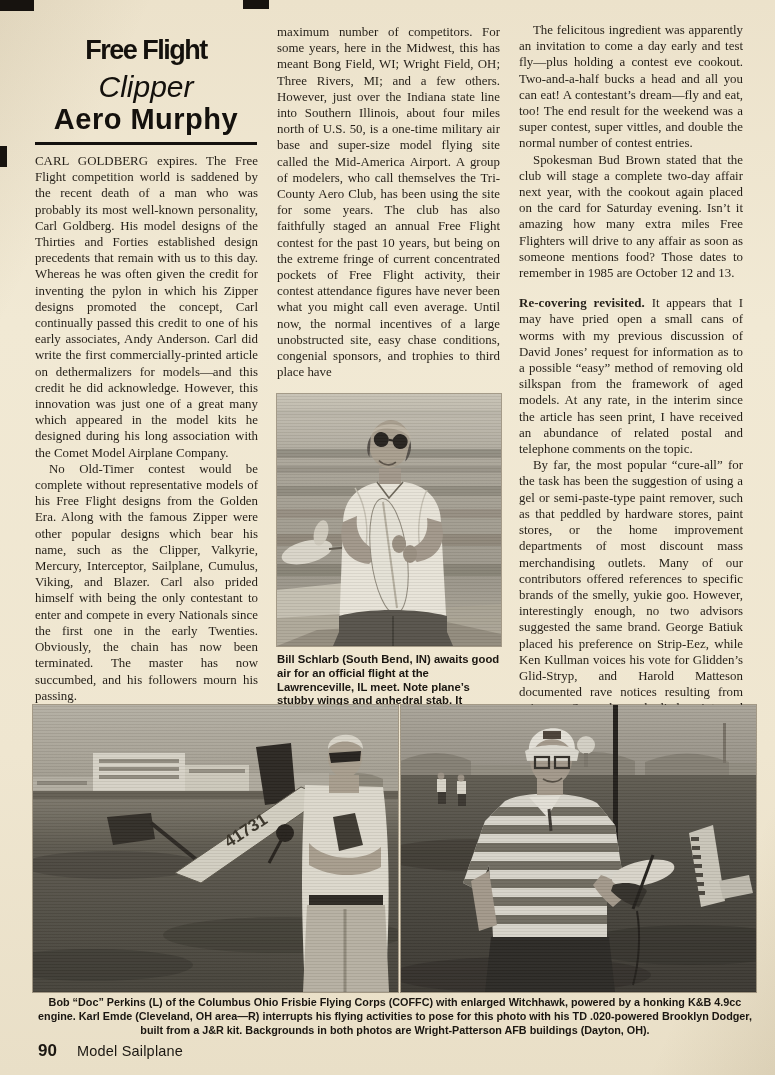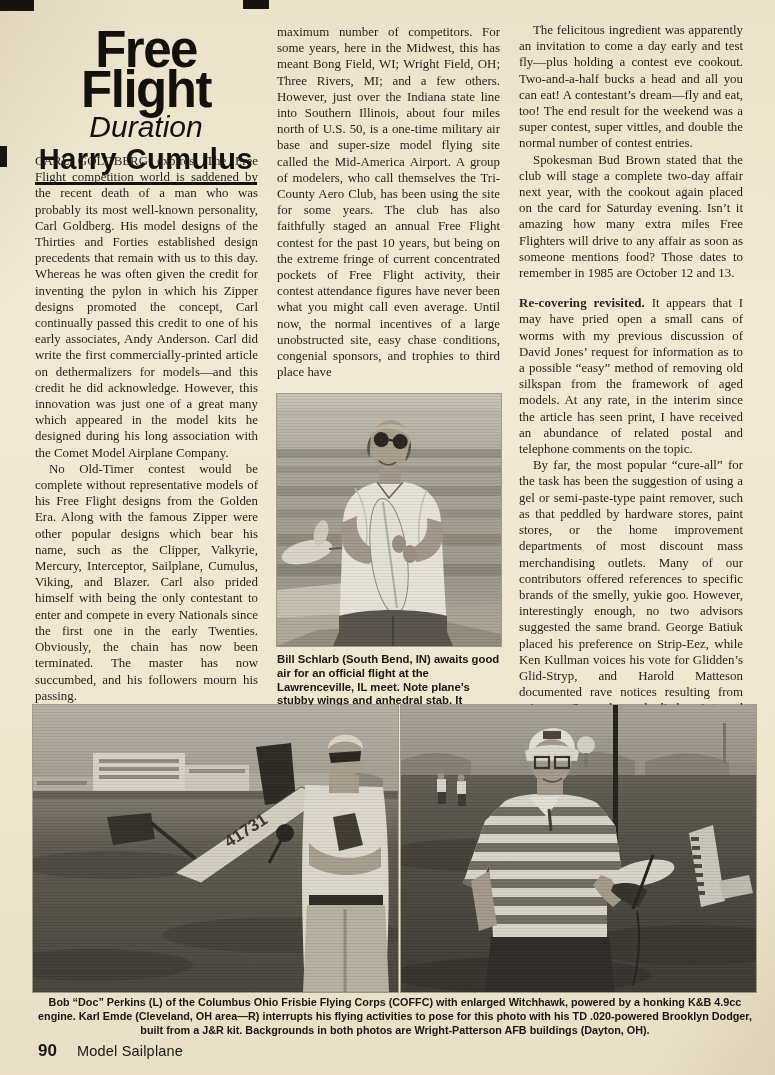--- a/index.html
+++ b/index.html
@@ -13,21 +13,21 @@
   }
   
   .mark{position:absolute;background:#17130f;}
   .mark.m1{left:0;top:0;width:34px;height:11px;}
   .mark.m2{left:0;top:146px;width:7px;height:21px;}
   .mark.m3{left:243px;top:0;width:26px;height:9px;}
 
   
   .masthead{position:absolute;left:35px;top:30px;width:222px;text-align:center;
     font-family:"Liberation Sans", sans-serif;color:#14110d;}
-  .mast-title{font-size:51px;font-weight:bold;letter-spacing:-1.5px;line-height:40px;}
+  .mast-title{font-size:27px;font-weight:bold;letter-spacing:-1.5px;line-height:40px;}
   .mast-sub{font-size:30px;font-style:italic;line-height:33px;letter-spacing:0px;}
   .mast-author{font-size:29px;font-weight:bold;letter-spacing:0.5px;line-height:33px;}
   .mast-rule{margin-top:6px;height:3px;background:#14110e;}
 
   
   .col{position:absolute;width:223px;font-size:12.9px;line-height:16.2px;
     text-align:justify;hyphens:auto;-webkit-hyphens:auto;color:#241f18;}
   .col p{margin:0;}
   .col p.ind{text-indent:14px;}
   .col p.sect{margin-top:14px;}
@@ -60,22 +60,22 @@
 <body>
 
 <div class="page">
 
   <div class="mark m1"></div>
   <div class="mark m2"></div>
   <div class="mark m3"></div>
 
   <div class="masthead">
     <div class="mast-title">Free Flight</div>
-    <div class="mast-sub">Duration</div>
-    <div class="mast-author">Harry Cumulus</div>
+    <div class="mast-sub">Clipper</div>
+    <div class="mast-author">Aero Murphy</div>
     <div class="mast-rule"></div>
   </div>
 
   <div class="col col1">
     <p>CARL GOLDBERG expires. The Free Flight competition world is saddened by the recent death of a man who was probably its most well-known personality, Carl Goldberg. His model designs of the Thirties and Forties established design precedents that remain with us to this day. Whereas he was often given the credit for inventing the pylon in which his Zipper designs promoted the concept, Carl continually passed this credit to one of his early associates, Andy Anderson. Carl did write the first commercially-printed article on dethermalizers for models—and this credit he did acknowledge. However, this innovation was just one of a great many which appeared in the model kits he designed during his long association with the Comet Model Airplane Company.</p>
     <p class="ind">No Old-Timer contest would be complete without representative models of his Free Flight designs from the Golden Era. Along with the famous Zipper were other popular designs which bear his name, such as the Clipper, Valkyrie, Mercury, Interceptor, Sailplane, Cumulus, Viking, and Blazer. Carl also prided himself with being the only contestant to enter and compete in every Nationals since the first one in the early Twenties. Obviously, the chain has now been terminated. The master has now succumbed, and his followers mourn his passing.</p>
     <p class="sect"><b>Mid-America FF Mecca.</b><span> One of the prime ingredients required to successfully promote Outdoor Free Flight is a good flying site which is fairly easily accessible to the</span></p>
   </div>
 
   <div class="col col2">

